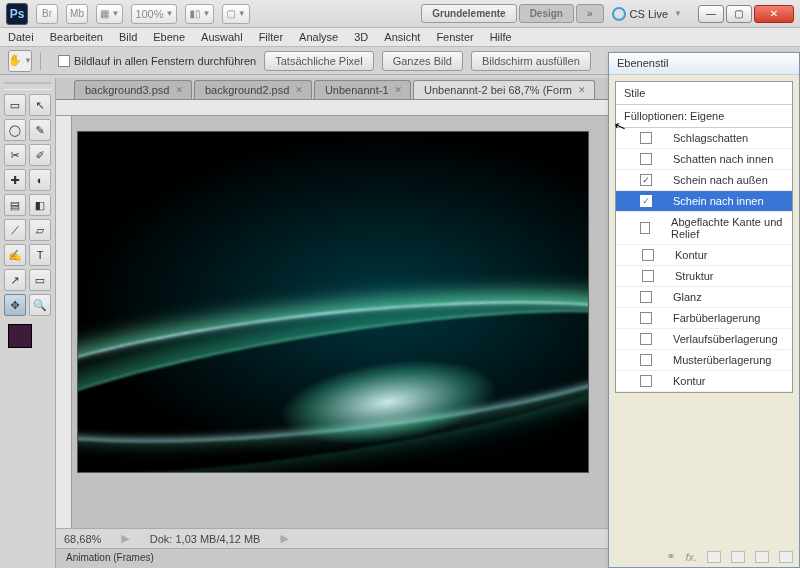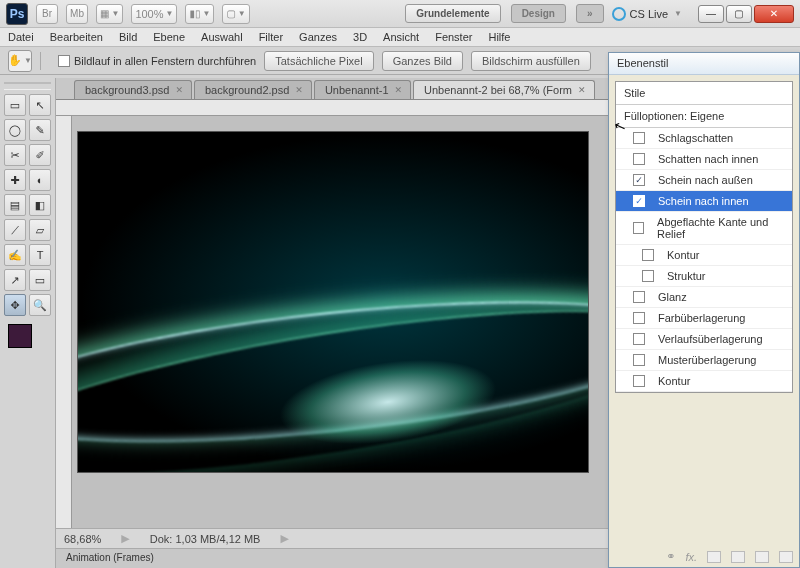--- a/index.html
+++ b/index.html
@@ -3,21 +3,21 @@
 <meta charset="utf-8">
 <style>
   * { box-sizing: border-box; margin: 0; padding: 0; font-family: Tahoma, sans-serif; font-size: 11px; }
   body { background: #d4d4d4; width: 800px; height: 568px; overflow: hidden; position: relative; color: #333; }
 
   
   .titlebar { height: 28px; background: linear-gradient(#e8e8e8,#d8d8d8); display:flex; align-items:center; padding: 0 6px; gap:8px; border-bottom:1px solid #bbb; }
   .ps-logo { width:22px; height:22px; background:#0a1e3a; color:#9cc8ff; display:flex; align-items:center; justify-content:center; font-weight:bold; font-size:12px; border-radius:3px; border:1px solid #555; }
   .tb-btn { min-width:22px; height:20px; border:1px solid #aaa; background:linear-gradient(#fff,#e5e5e5); border-radius:3px; display:inline-flex; align-items:center; justify-content:center; font-size:10px; color:#888; padding:0 3px; }
   .spacer { flex:1; }
-  .workspace-tabs { display:flex; gap:10px; }
+  .workspace-tabs { display:flex; gap:2px; }
   .ws-tab { padding:3px 10px; background:#c6c6c6; border:1px solid #999; border-radius:3px; color:#777; font-weight:bold; font-size:10px;}
   .ws-tab.active { background:linear-gradient(#f5f5f5,#ddd); color:#555; }
   .cslive { display:flex; align-items:center; gap:4px; color:#333; }
   .cs-icon { width:14px; height:14px; border:2px solid #3aa0d8; border-radius:50%; }
   .win-btns { display:flex; gap:2px; margin-left:8px;}
   .win-b { width:26px; height:18px; border:1px solid #888; border-radius:3px; display:flex; align-items:center; justify-content:center; font-size:10px;}
   .win-min{background:linear-gradient(#fff,#ddd);} .win-max{background:linear-gradient(#fff,#ddd);} 
   .win-close{background:linear-gradient(#f08070,#d4402a); color:#fff; border-color:#a03020; width:40px;}
 
   
@@ -64,21 +64,21 @@
   .eye { width:16px; height:12px; display:flex; align-items:center; justify-content:center;}
   .eye::before { content:"👁"; font-size:10px; color:#555;}
 
   
   .dialog { position:absolute; top:52px; left:608px; width:192px; height:516px; background:#ece9d8; border:1px solid #7a96b0; box-shadow:2px 2px 6px rgba(0,0,0,0.2);}
   .dlg-title { height:22px; background:linear-gradient(#fdfdfd,#e0ebf5); border-bottom:1px solid #bcd; padding:4px 8px; font-size:11px; color:#333;}
   .dlg-body { padding:6px; }
   .list { border:1px solid #999; background:#fff; }
   .list-hdr { padding:5px 8px; border-bottom:1px solid #ccc; font-size:11px;}
   .list-sub { padding:5px 8px; border-bottom:1px solid #ccc; font-size:11px;}
-  .li { padding:4px 6px 4px 17px; display:flex; align-items:center; gap:13px; border-bottom:1px solid #eee; font-size:11px;}
+  .li { padding:4px 6px 4px 24px; display:flex; align-items:center; gap:21px; border-bottom:1px solid #eee; font-size:11px;}
   .li.indent { padding-left:26px;}
   .li.sel { background:#3875d7; color:#fff;}
   .li .cb { width:12px; height:12px; border:1px solid #888; background:#fff; display:inline-flex; align-items:center; justify-content:center; font-size:9px; color:#346;}
   .li.sel .cb { border-color:#fff; color:#3875d7; background:#fff;}
   .dlg-foot { position:absolute; bottom:4px; right:6px; display:flex; gap:10px; color:#999; font-size:11px; align-items:center;}
   .mini { width:14px; height:12px; border:1px solid #bbb; background:#eee;}
   
   .cursor-arrow { position:absolute; left:614px; top:118px; font-size:14px; color:#000; transform:rotate(-20deg); pointer-events:none;}
 
   .dd { font-size:8px; color:#888; margin-left:2px;}
@@ -116,21 +116,21 @@
   </div>
 </div>
 
 <div class="menubar">
   <span>Datei</span>
   <span>Bearbeiten</span>
   <span>Bild</span>
   <span>Ebene</span>
   <span>Auswahl</span>
   <span>Filter</span>
-  <span>Ganzes</span>
+  <span>Analyse</span>
   <span>3D</span>
   <span>Ansicht</span>
   <span>Fenster</span>
   <span>Hilfe</span>
 </div>
 
 <div class="optbar">
   <div class="hand-icon">✋<span class="dd">▼</span></div>
   <div style="width:10px;border-left:1px solid #aaa;height:18px;"></div>
   <label class="checkbox">

